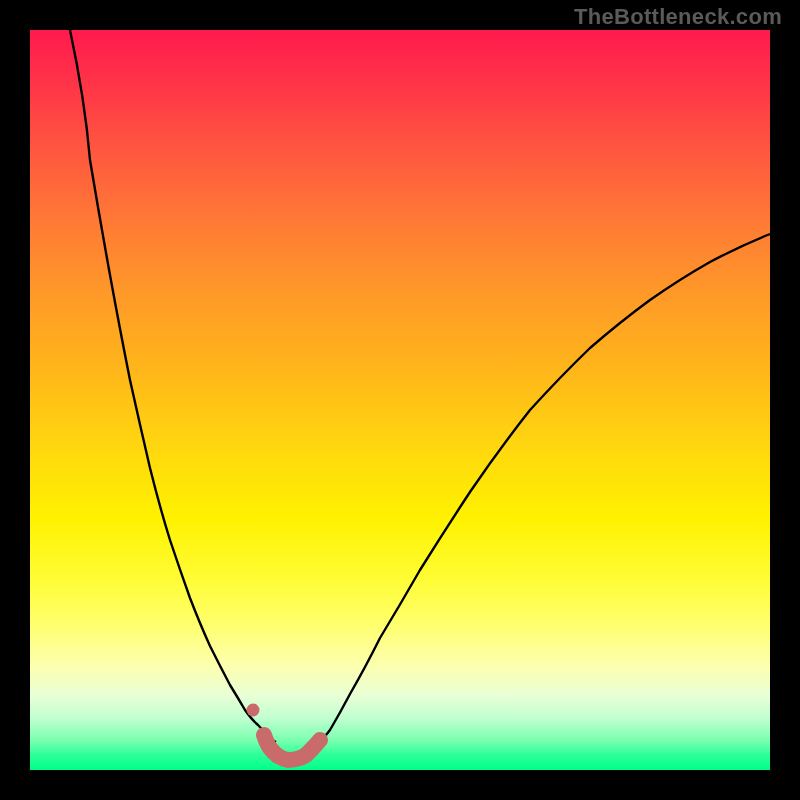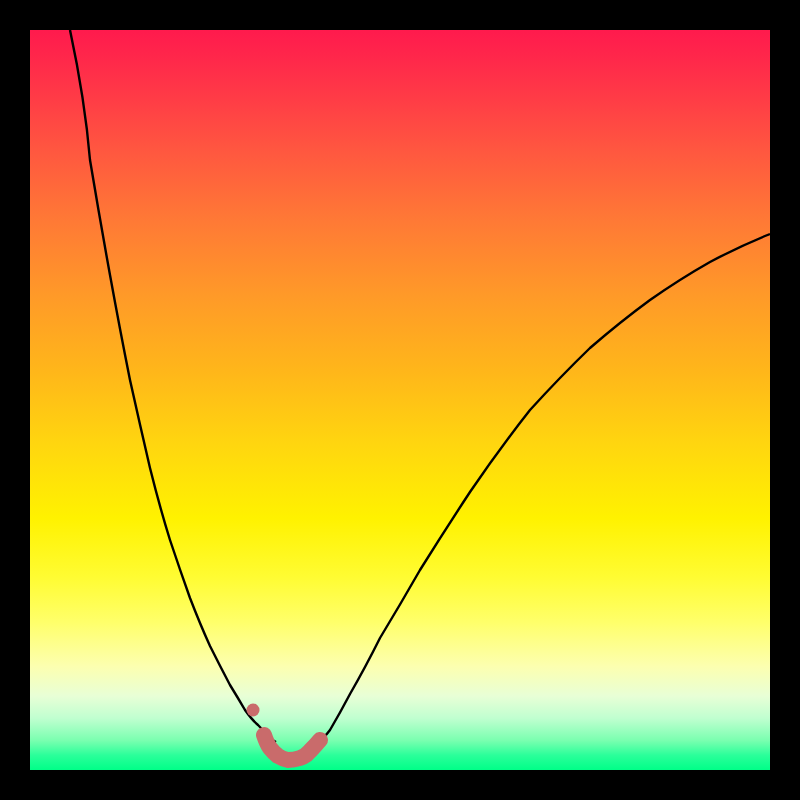--- a/index.html
+++ b/index.html
@@ -57,20 +57,21 @@
     left: 0;
     top: 0;
     width: 740px;
     height: 740px;
   }
 </style>
 </head>
 <body>
 
 <div class="frame">
+  <div class="watermark">TheBottleneck.com</div>
   <div class="plot-area">
     <svg class="curve" viewBox="0 0 740 740" preserveAspectRatio="none">
       <path d="M 40 0
                Q 55 70 60 130
                Q 70 190 80 245
                Q 90 300 100 350
                Q 110 395 120 438
                Q 130 478 140 510
                Q 150 540 160 568
                Q 170 594 180 616

